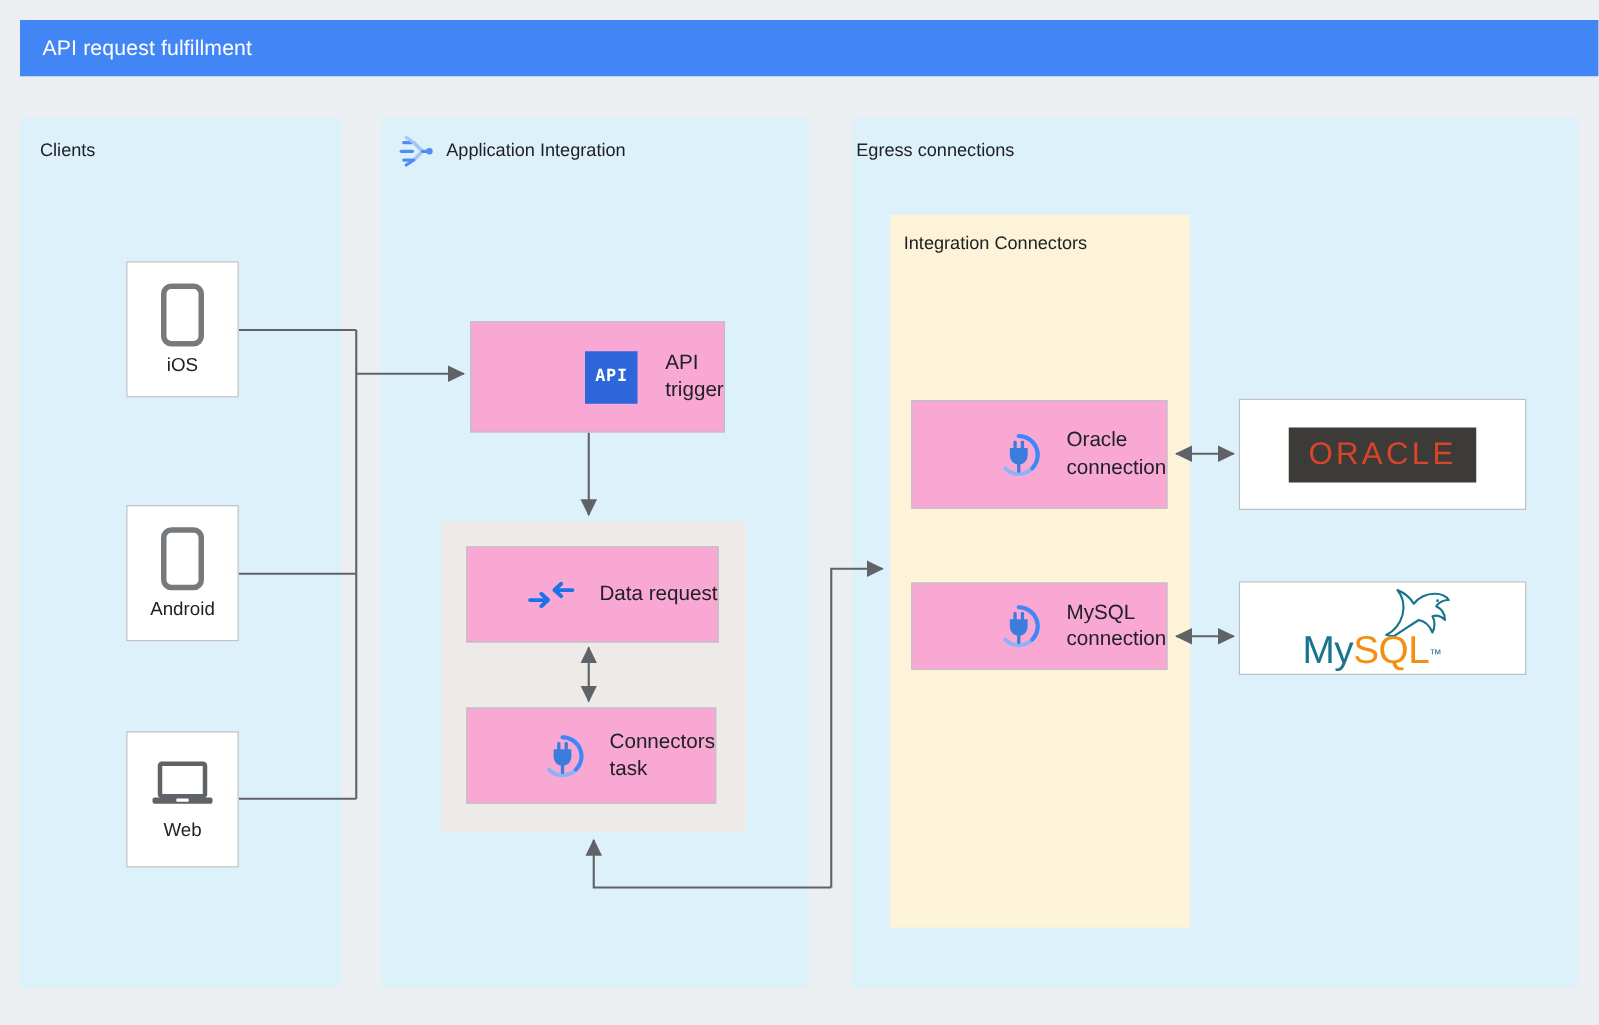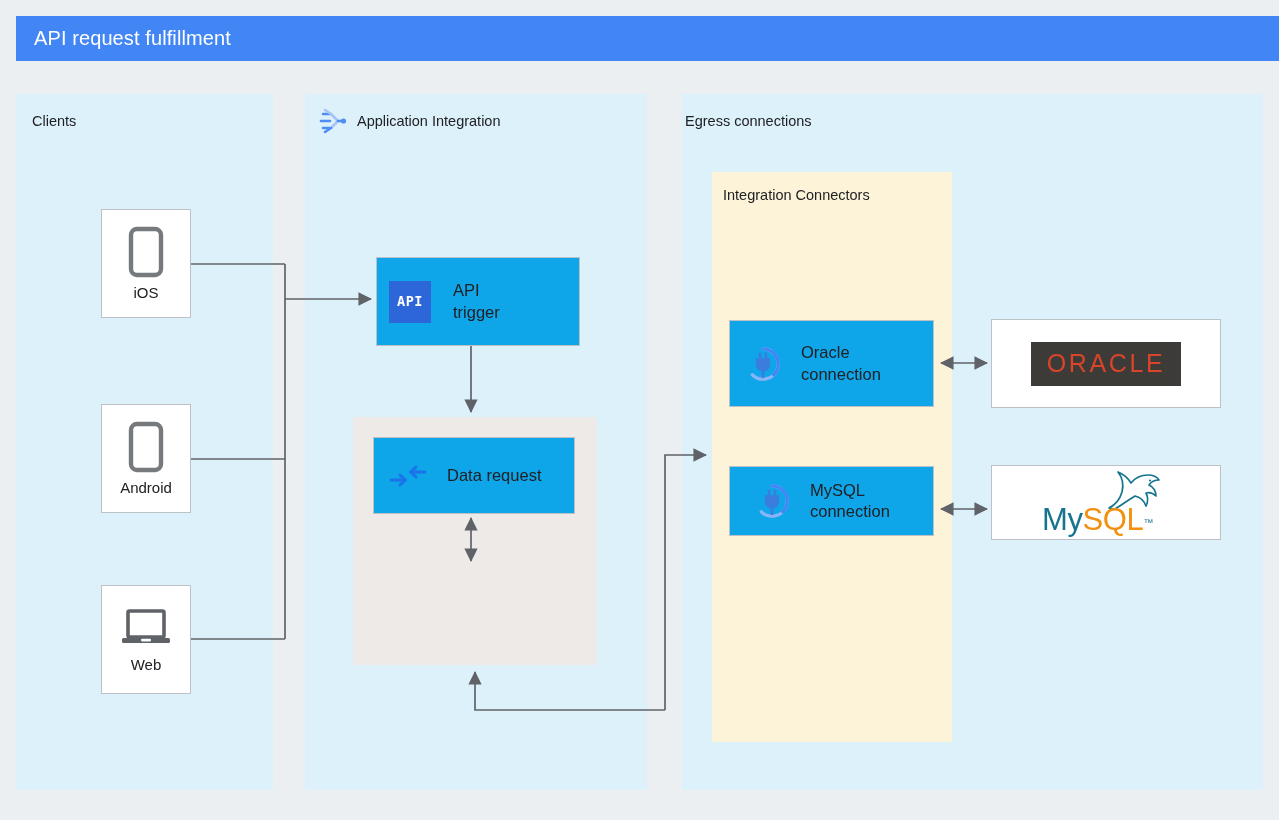--- a/index.html
+++ b/index.html
@@ -28,21 +28,21 @@
     width: 1263px;
     height: 45px;
     background: #4285f4;
     display: flex;
     align-items: center;
     box-sizing: border-box;
     padding-left: 18px;
   }
   .title-bar .title-text {
     color: #ffffff;
-    font-size: 20px;
+    font-size: 17px;
     letter-spacing: .1px;
   }
 
   
   .panel {
     position: absolute;
     background: #ddf1fb;
     box-sizing: border-box;
   }
   .panel-label {
@@ -60,25 +60,26 @@
 
   .groupbox {
     position: absolute;
     background: #eeeae7;
     box-sizing: border-box;
   }
 
   
   .node {
     position: absolute;
-    background: #0ea5e9;
+    background: #f9a8d4;
     border: 1px solid #bdc1c6;
     box-sizing: border-box;
     display: flex;
     align-items: center;
+    justify-content: flex-end;
   }
   .node .node-label {
     font-size: 16.5px;
     color: #202124;
     line-height: 1.28;
     white-space: pre-line;
   }
   .node-icon {
     flex: 0 0 auto;
     display: flex;
@@ -297,20 +298,34 @@
           <path d="M3 17 L16 17"></path>
           <path d="M12 12 L17.5 17 L12 22"></path>
           <path d="M37 9 L23 9"></path>
           <path d="M28 4 L22.5 9 L28 14"></path>
         </g>
       </svg>
     </span>
     <span class="node-label" style="margin-left:19px;">Data request</span>
   </div>
 
+  <div class="node" style="left:373px; top:566px; width:200px; height:77px; padding-left:14px;">
+    <span class="node-icon">
+      <svg width="38" height="38" viewBox="0 0 40 40">
+        <path d="M20 4 a16 16 0 1 1 -11.3 27.3" fill="none" stroke="#8ab4f8" stroke-width="3.4" stroke-linecap="round"></path>
+        <path d="M20 4 a16 16 0 0 1 11.3 27.3" fill="none" stroke="#4285f4" stroke-width="3.4" stroke-linecap="round"></path>
+        <path d="M12.5 14 h15 v6.5 a7.5 7.5 0 0 1 -15 0 z" fill="#3b7ddd"></path>
+        <rect x="15.5" y="8" width="2.8" height="7" rx="1.2" fill="#3b7ddd"></rect>
+        <rect x="21.7" y="8" width="2.8" height="7" rx="1.2" fill="#3b7ddd"></rect>
+        <rect x="18.6" y="27" width="2.8" height="8" rx="1.2" fill="#3b7ddd"></rect>
+      </svg>
+    </span>
+    <span class="node-label" style="margin-left:19px;">Connectors
+task</span>
+  </div>
 
   <div class="node" style="left:729px; top:320px; width:205px; height:87px; padding-left:14px;">
     <span class="node-icon">
       <svg width="38" height="38" viewBox="0 0 40 40">
         <path d="M20 4 a16 16 0 1 1 -11.3 27.3" fill="none" stroke="#8ab4f8" stroke-width="3.4" stroke-linecap="round"></path>
         <path d="M20 4 a16 16 0 0 1 11.3 27.3" fill="none" stroke="#4285f4" stroke-width="3.4" stroke-linecap="round"></path>
         <path d="M12.5 14 h15 v6.5 a7.5 7.5 0 0 1 -15 0 z" fill="#3b7ddd"></path>
         <rect x="15.5" y="8" width="2.8" height="7" rx="1.2" fill="#3b7ddd"></rect>
         <rect x="21.7" y="8" width="2.8" height="7" rx="1.2" fill="#3b7ddd"></rect>
         <rect x="18.6" y="27" width="2.8" height="8" rx="1.2" fill="#3b7ddd"></rect>

